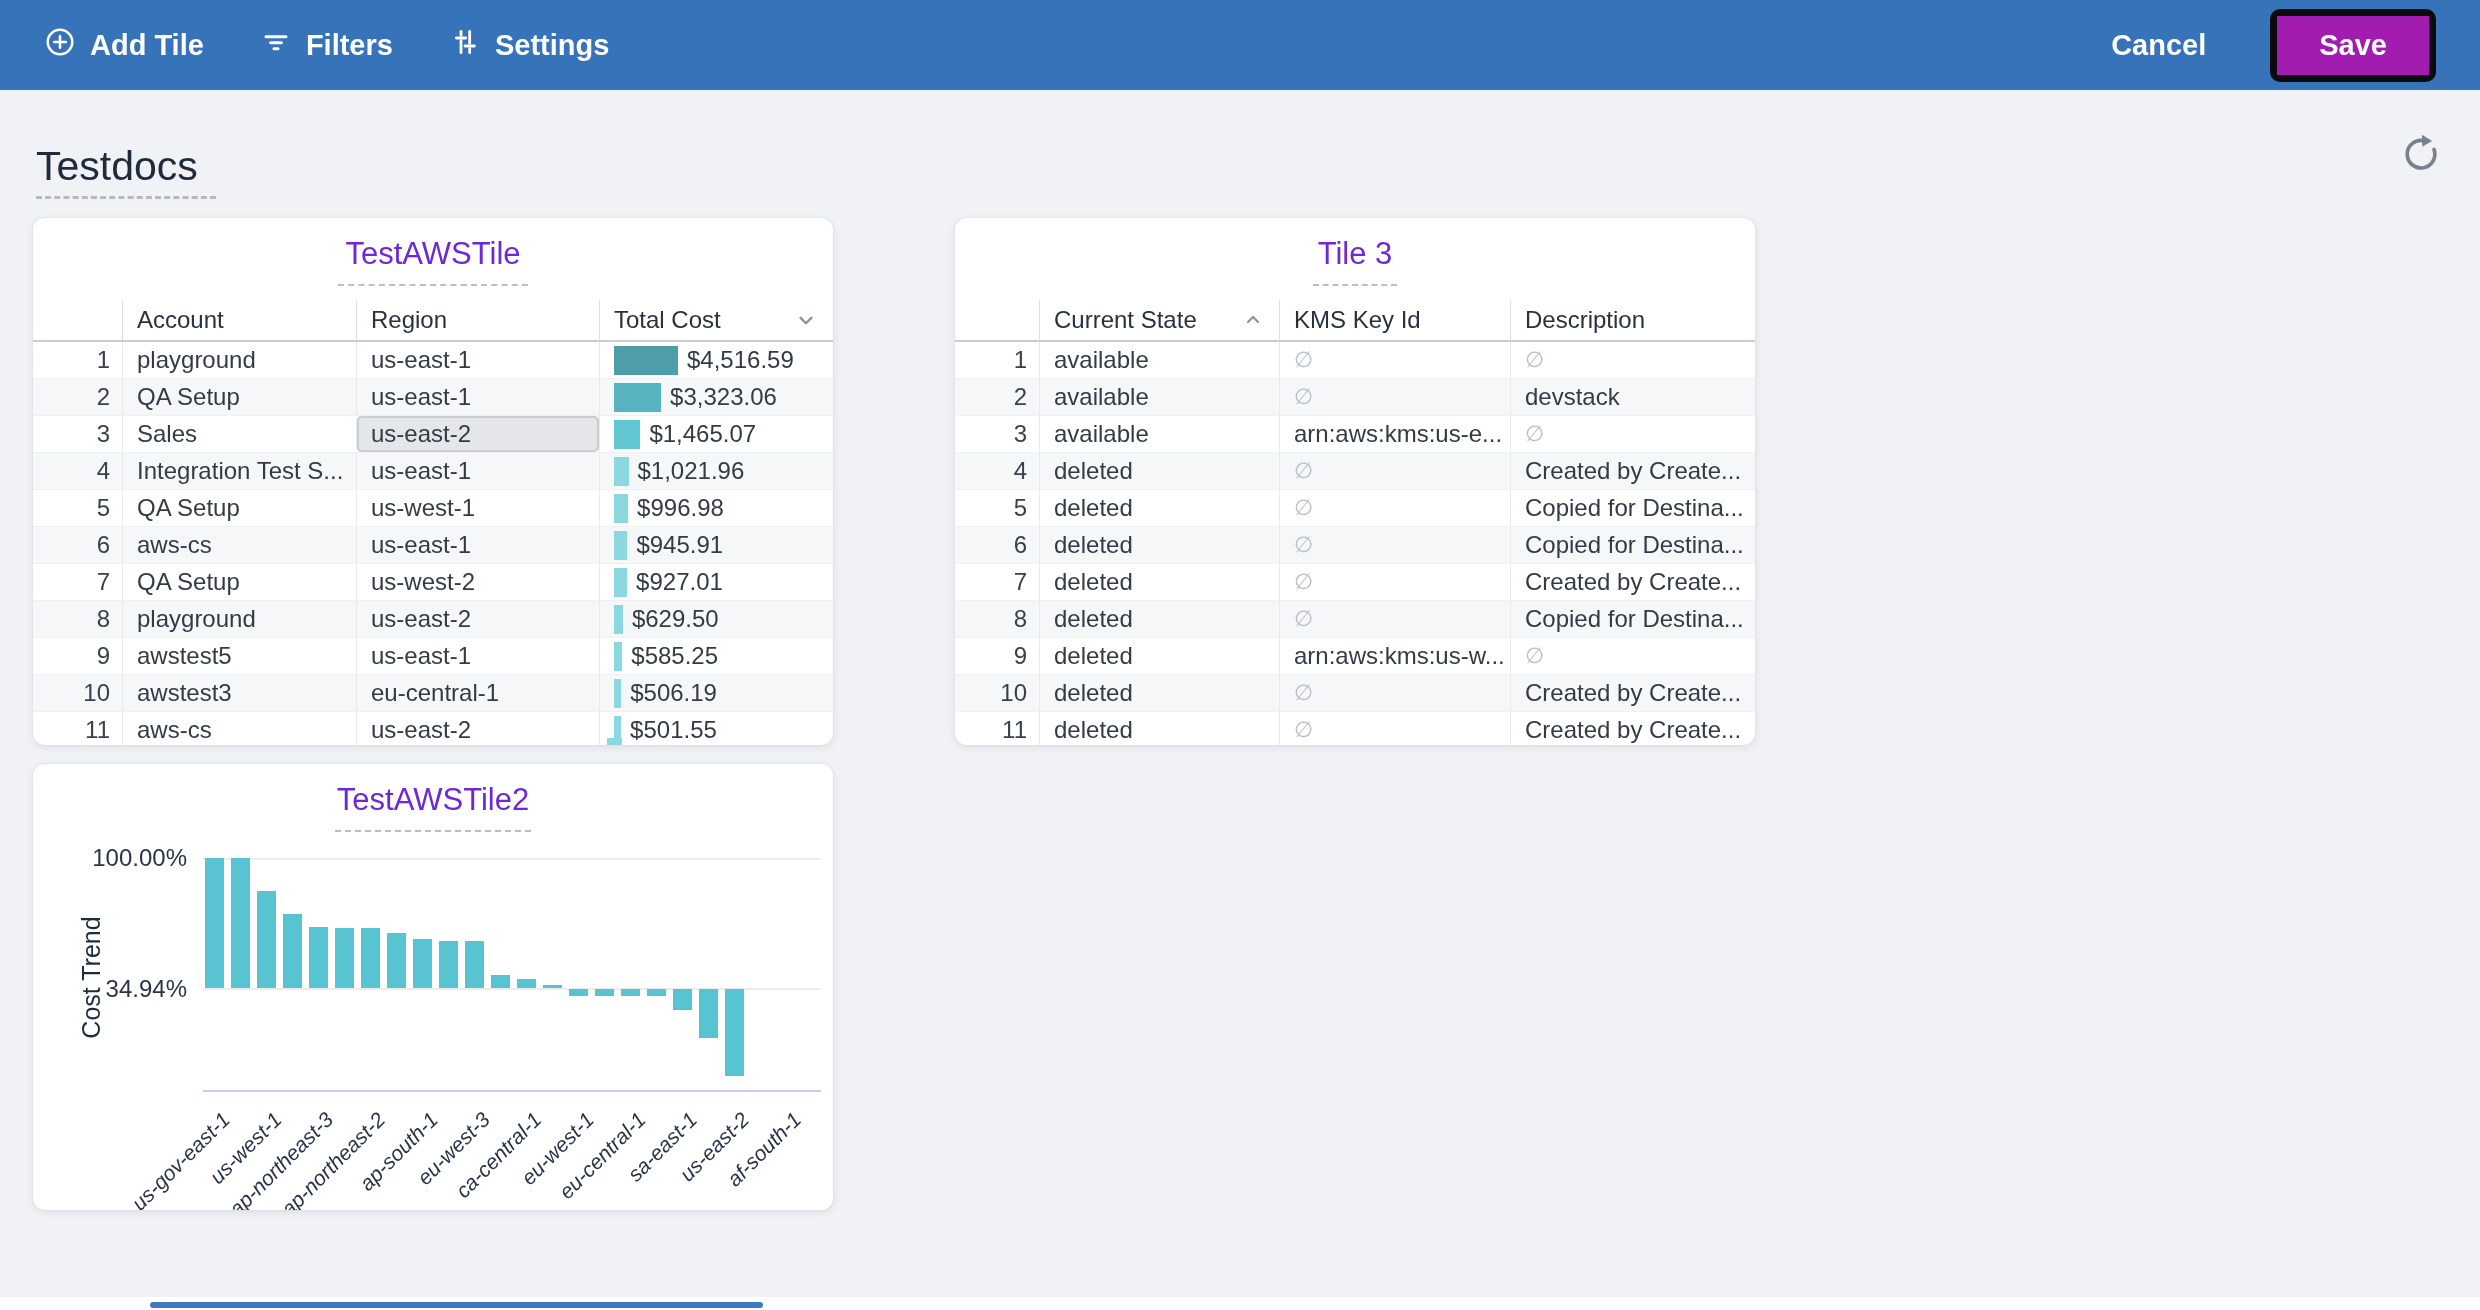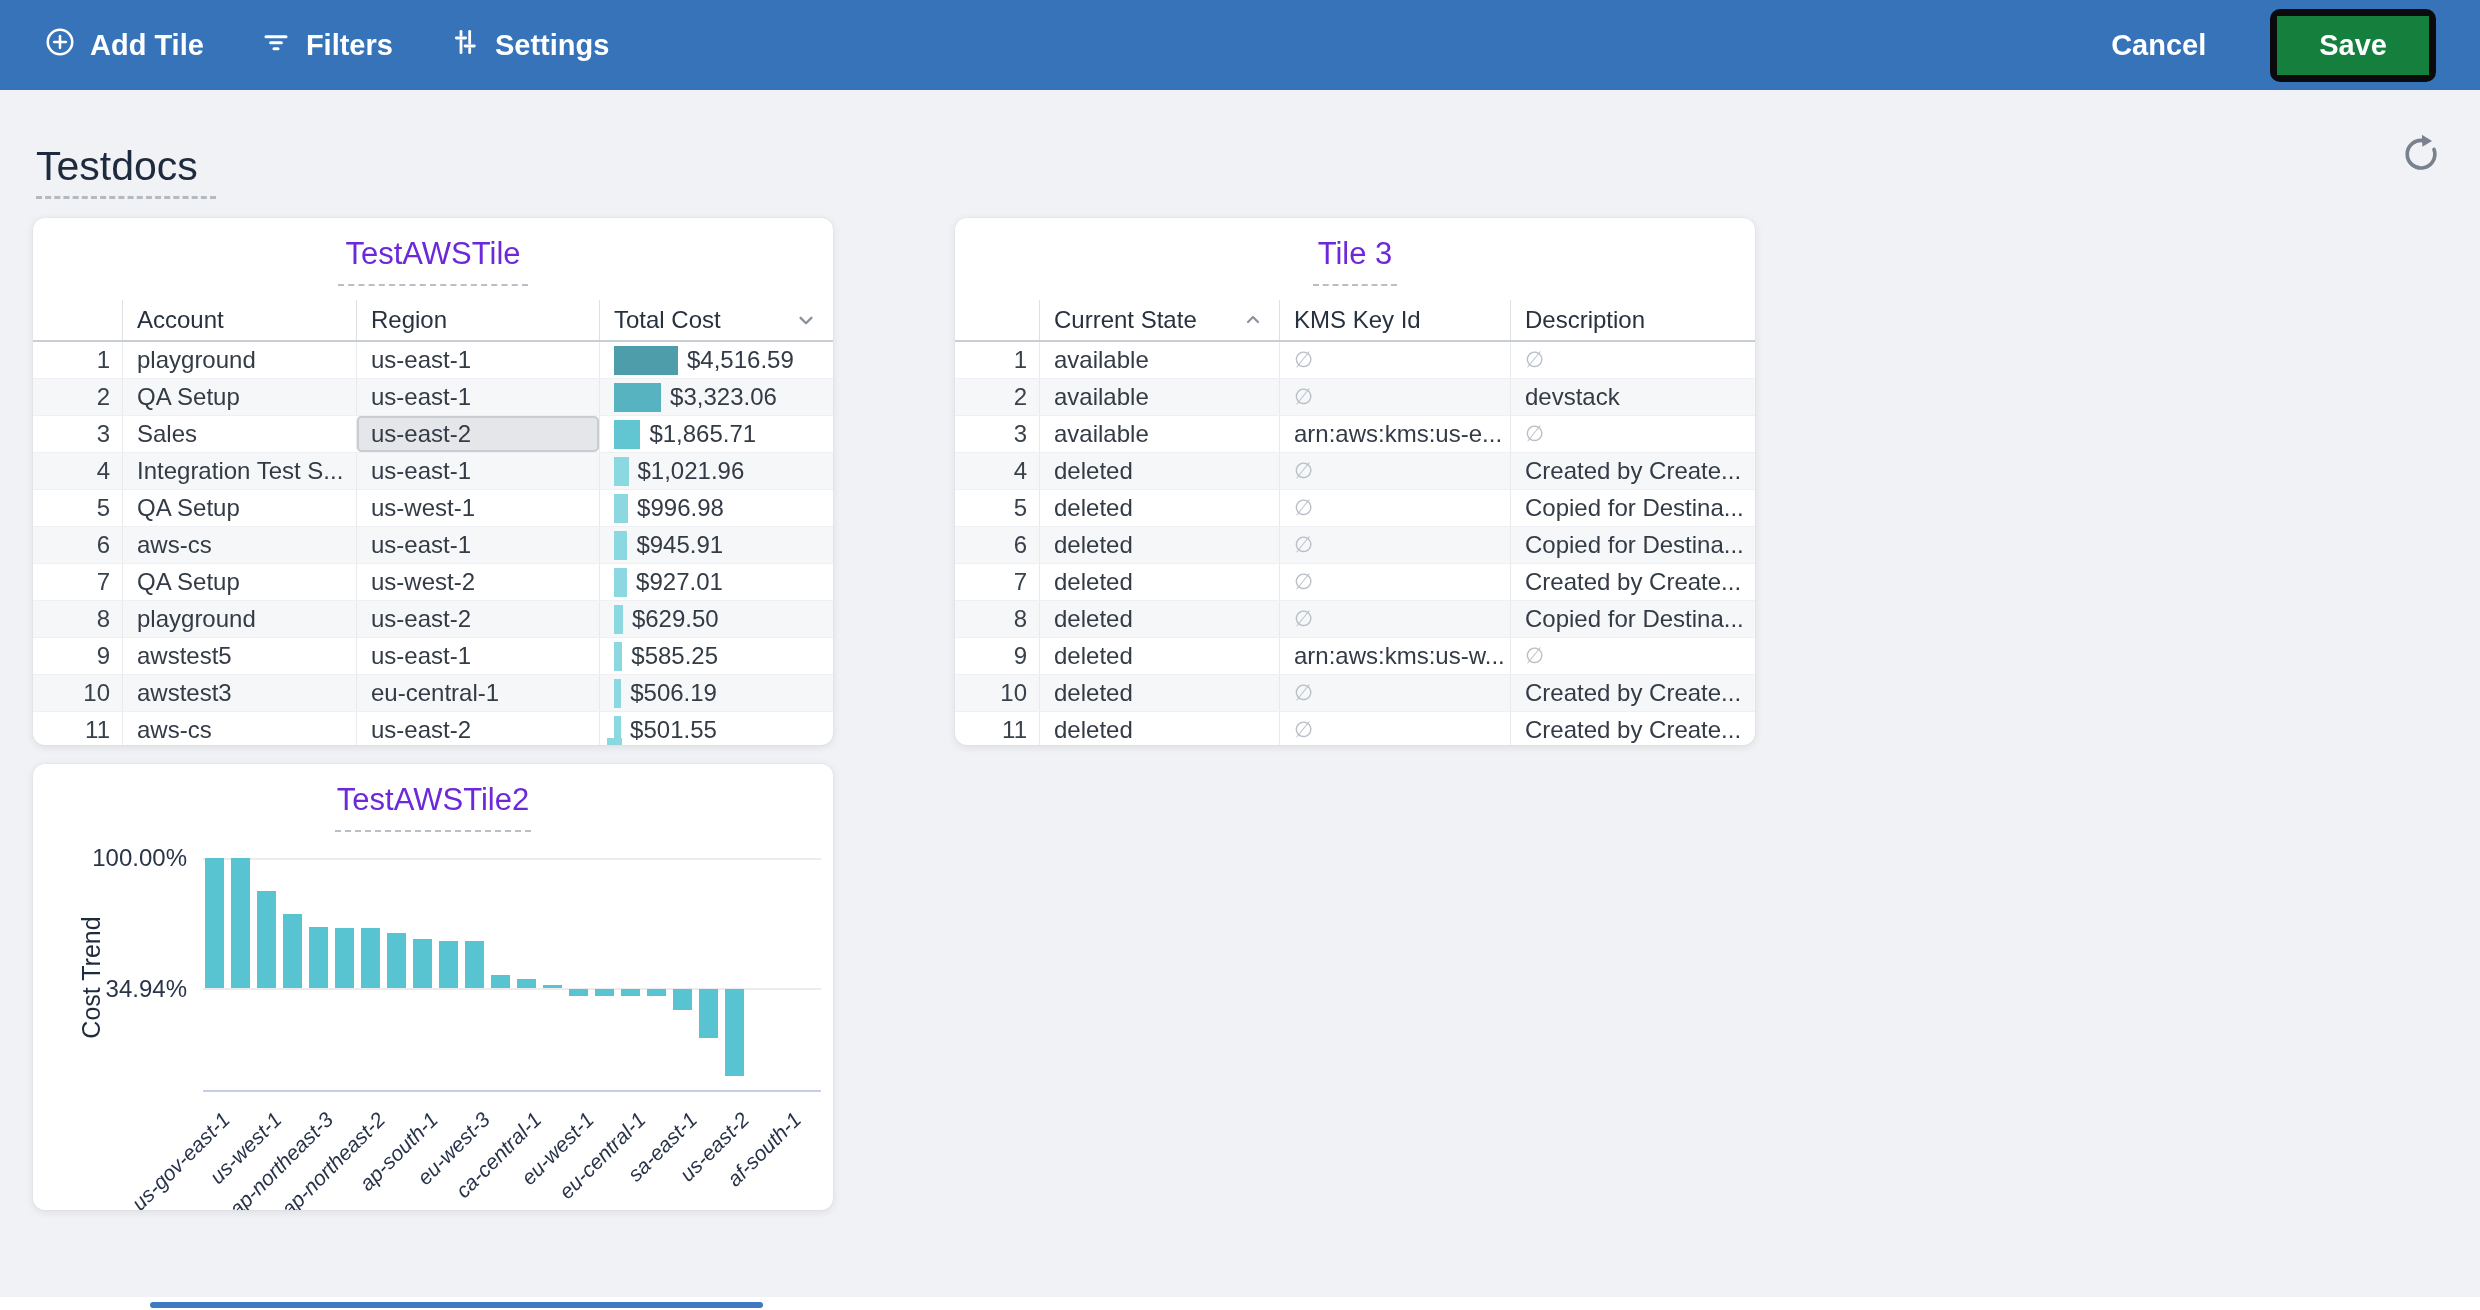--- a/index.html
+++ b/index.html
@@ -8,21 +8,21 @@
 
   
   .toolbar{position:absolute;top:0;left:0;right:0;height:90px;background:#3673b8;
            display:flex;align-items:center;padding:0 44px;box-sizing:border-box;}
   .tb-left{display:flex;align-items:center;gap:56px;}
   .tb-btn{display:flex;align-items:center;gap:14px;color:#fff;font-size:29px;font-weight:600;
           background:none;border:none;font-family:inherit;cursor:pointer;padding:0;}
   .tb-right{margin-left:auto;display:flex;align-items:center;gap:58px;}
   .cancel-btn{color:#fff;font-size:29px;font-weight:600;background:none;border:none;font-family:inherit;cursor:pointer;}
   .save-frame{border:7px solid #0b0b0d;border-radius:10px;line-height:0;}
-  .save-btn{display:block;background:#15803d;color:#fff;font-size:29px;font-weight:600;
+  .save-btn{display:block;background:#a21caf;color:#fff;font-size:29px;font-weight:600;
             padding:13px 42px;border:none;font-family:inherit;cursor:pointer;}
 
   
   .page-title{position:absolute;left:36px;top:116px;font-size:41px;font-weight:500;color:#1e2b3e;}
   .title-dash{position:absolute;left:36px;top:196px;width:180px;border-bottom:3px dashed #b4bac2;}
   .refresh-btn{position:absolute;right:36px;top:130px;width:46px;height:46px;background:none;border:none;cursor:pointer;padding:0;}
 
   
   .tile{position:absolute;background:#fff;border-radius:12px;overflow:hidden;
         box-shadow:0 2px 8px rgba(25,35,50,.10),0 0 2px rgba(25,35,50,.07);}
@@ -169,21 +169,21 @@
             <div class="cost-bar" style="width: 47.1px; background: rgb(88, 179, 193);"></div>
             <span class="cost-text">$3,323.06</span>
           </div>
         </div>
         <div class="trow">
           <div class="cell first">3</div>
           <div class="cell">Sales</div>
           <div class="cell selected">us-east-2</div>
           <div class="cell">
             <div class="cost-bar" style="width: 26.4px; background: rgb(98, 197, 210);"></div>
-            <span class="cost-text">$1,865.71</span>
+            <span class="cost-text">$1,465.07</span>
           </div>
         </div>
         <div class="trow stripe">
           <div class="cell first">4</div>
           <div class="cell">Integration Test S...</div>
           <div class="cell">us-east-1</div>
           <div class="cell">
             <div class="cost-bar" style="width: 14.5px; background: rgb(139, 216, 225);"></div>
             <span class="cost-text">$1,021.96</span>
           </div>

